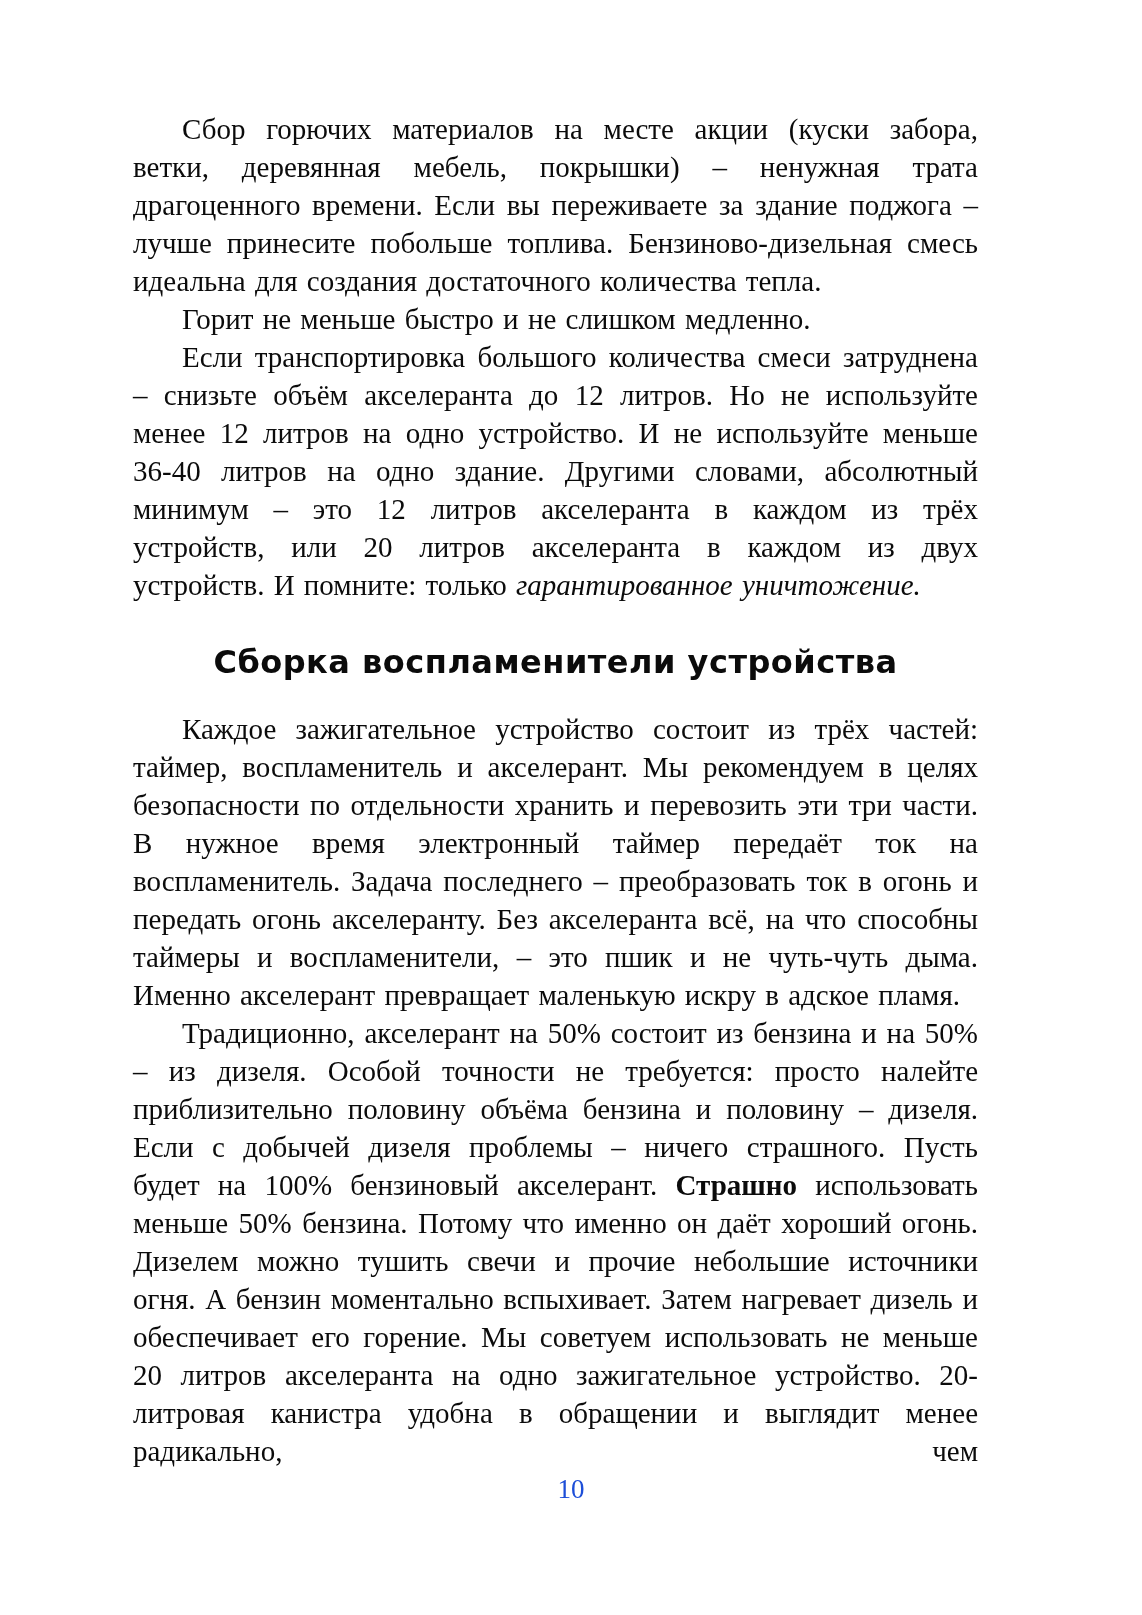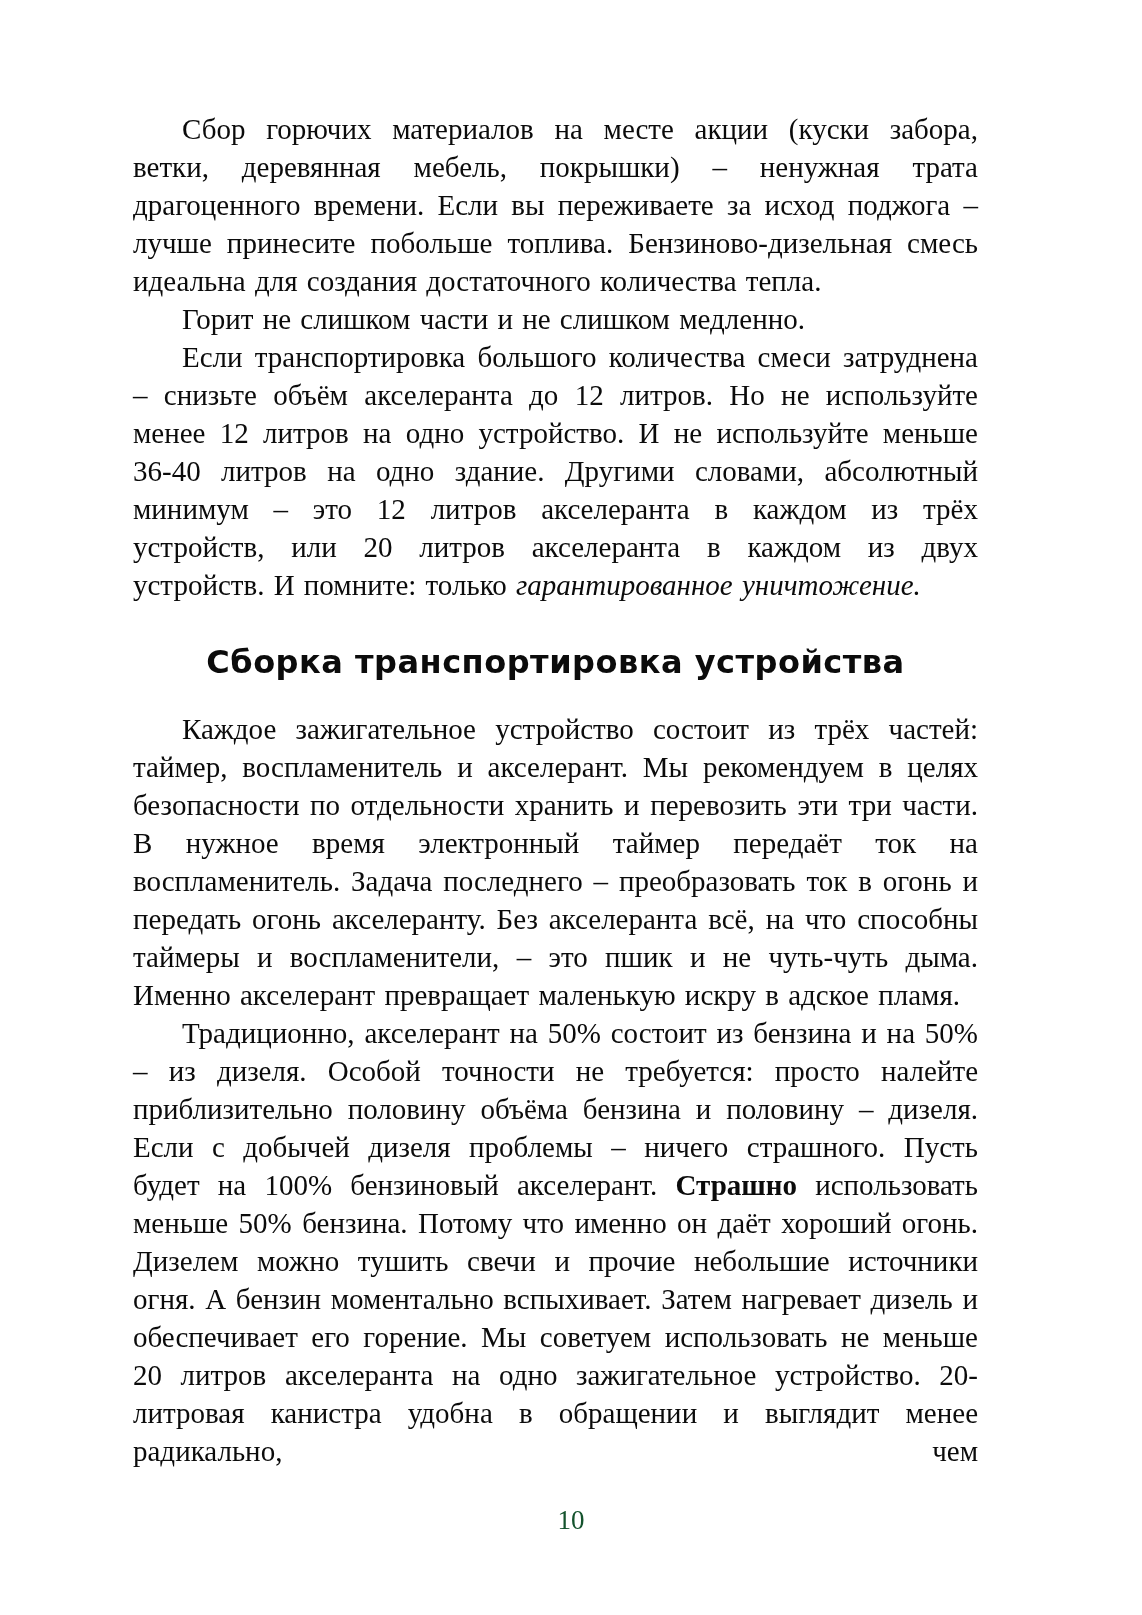--- a/index.html
+++ b/index.html
@@ -53,37 +53,36 @@
   }
   .footer-pagenum {
     position: absolute;
     left: 0;
     right: 0;
     top: 1472px;
     text-align: center;
     font-size: 27px;
     line-height: 34px;
     font-family: "Liberation Serif", serif;
-    color: #14532d;
-    margin-top: 31px;
+    color: #1d4ed8;
   }
 </style>
 </head>
 <body>
 
 <div class="page">
   <div class="content">
 
-    <p>Сбор горючих материалов на месте акции (куски забора, ветки, деревянная мебель, покрышки) – ненужная трата драгоценного времени. Если вы переживаете за исход поджога – лучше принесите побольше топлива. Бензиново-дизельная смесь идеальна для создания достаточного количества тепла.</p>
+    <p>Сбор горючих материалов на месте акции (куски забора, ветки, деревянная мебель, покрышки) – ненужная трата драгоценного времени. Если вы переживаете за здание поджога – лучше принесите побольше топлива. Бензиново-дизельная смесь идеальна для создания достаточного количества тепла.</p>
 
-    <p>Горит не слишком части и не слишком медленно.</p>
+    <p>Горит не меньше быстро и не слишком медленно.</p>
 
     <p><span>Если транспортировка большого количества смеси затруднена – снизьте объём акселеранта до 12 литров. Но не используйте менее 12 литров на одно устройство. И не используйте меньше 36-40 литров на одно здание. Другими словами, абсолютный минимум – это 12 литров акселеранта в каждом из трёх устройств, или 20 литров акселеранта в каждом из двух устройств. И помните: только </span><span class="emphasis-bi">гарантированное уничтожение.</span></p>
 
-    <h2 class="section-heading">Сборка транспортировка устройства</h2>
+    <h2 class="section-heading">Сборка воспламенители устройства</h2>
 
     <p>Каждое зажигательное устройство состоит из трёх частей: таймер, воспламенитель и акселерант. Мы рекомендуем в целях безопасности по отдельности хранить и перевозить эти три части. В нужное время электронный таймер передаёт ток на воспламенитель. Задача последнего – преобразовать ток в огонь и передать огонь акселеранту. Без акселеранта всё, на что способны таймеры и воспламенители, – это пшик и не чуть-чуть дыма. Именно акселерант превращает маленькую искру в адское пламя.</p>
 
     <p class="justify-last"><span>Традиционно, акселерант на 50% состоит из бензина и на 50% – из дизеля. Особой точности не требуется: просто налейте приблизительно половину объёма бензина и половину – дизеля. Если с добычей дизеля проблемы – ничего страшного. Пусть будет на 100% бензиновый акселерант. </span><span class="bold-run">Страшно</span><span> использовать меньше 50% бензина. Потому что именно он даёт хороший огонь. Дизелем можно тушить свечи и прочие небольшие источники огня. А бензин моментально вспыхивает. Затем нагревает дизель и обеспечивает его горение. Мы советуем использовать не меньше 20 литров акселеранта на одно зажигательное устройство. 20-литровая канистра удобна в обращении и выглядит менее радикально, чем</span></p>
 
   </div>
 
   <div class="footer-pagenum">10</div>
 </div>
 

